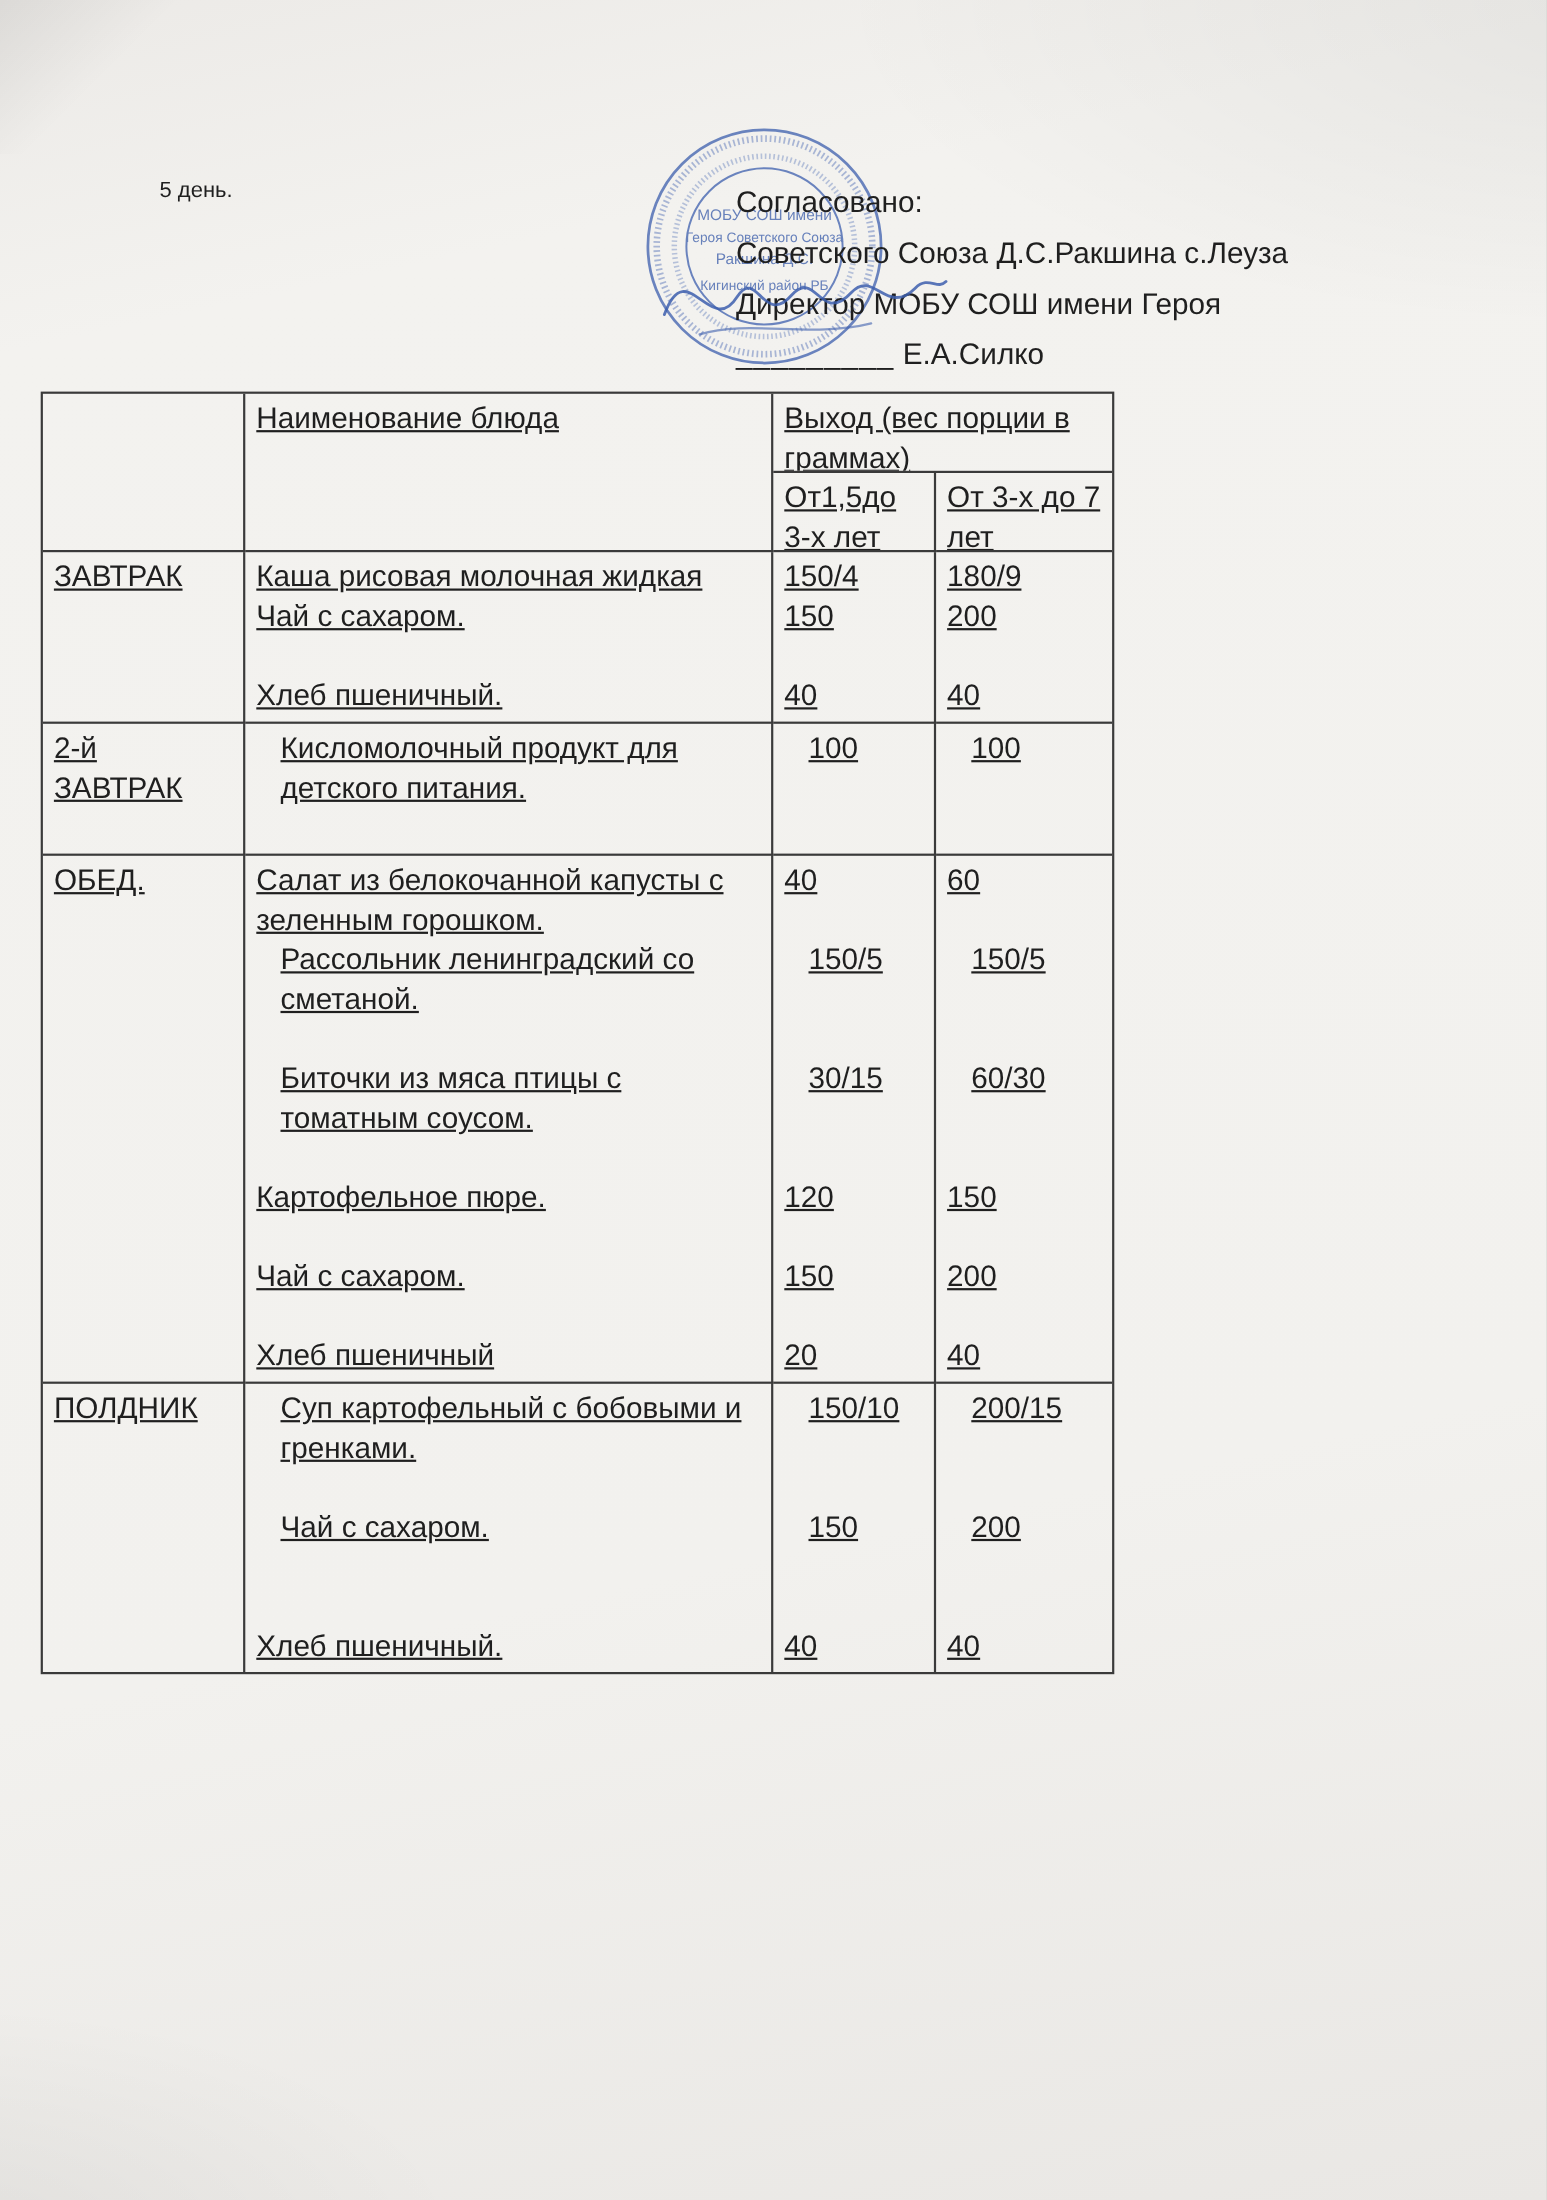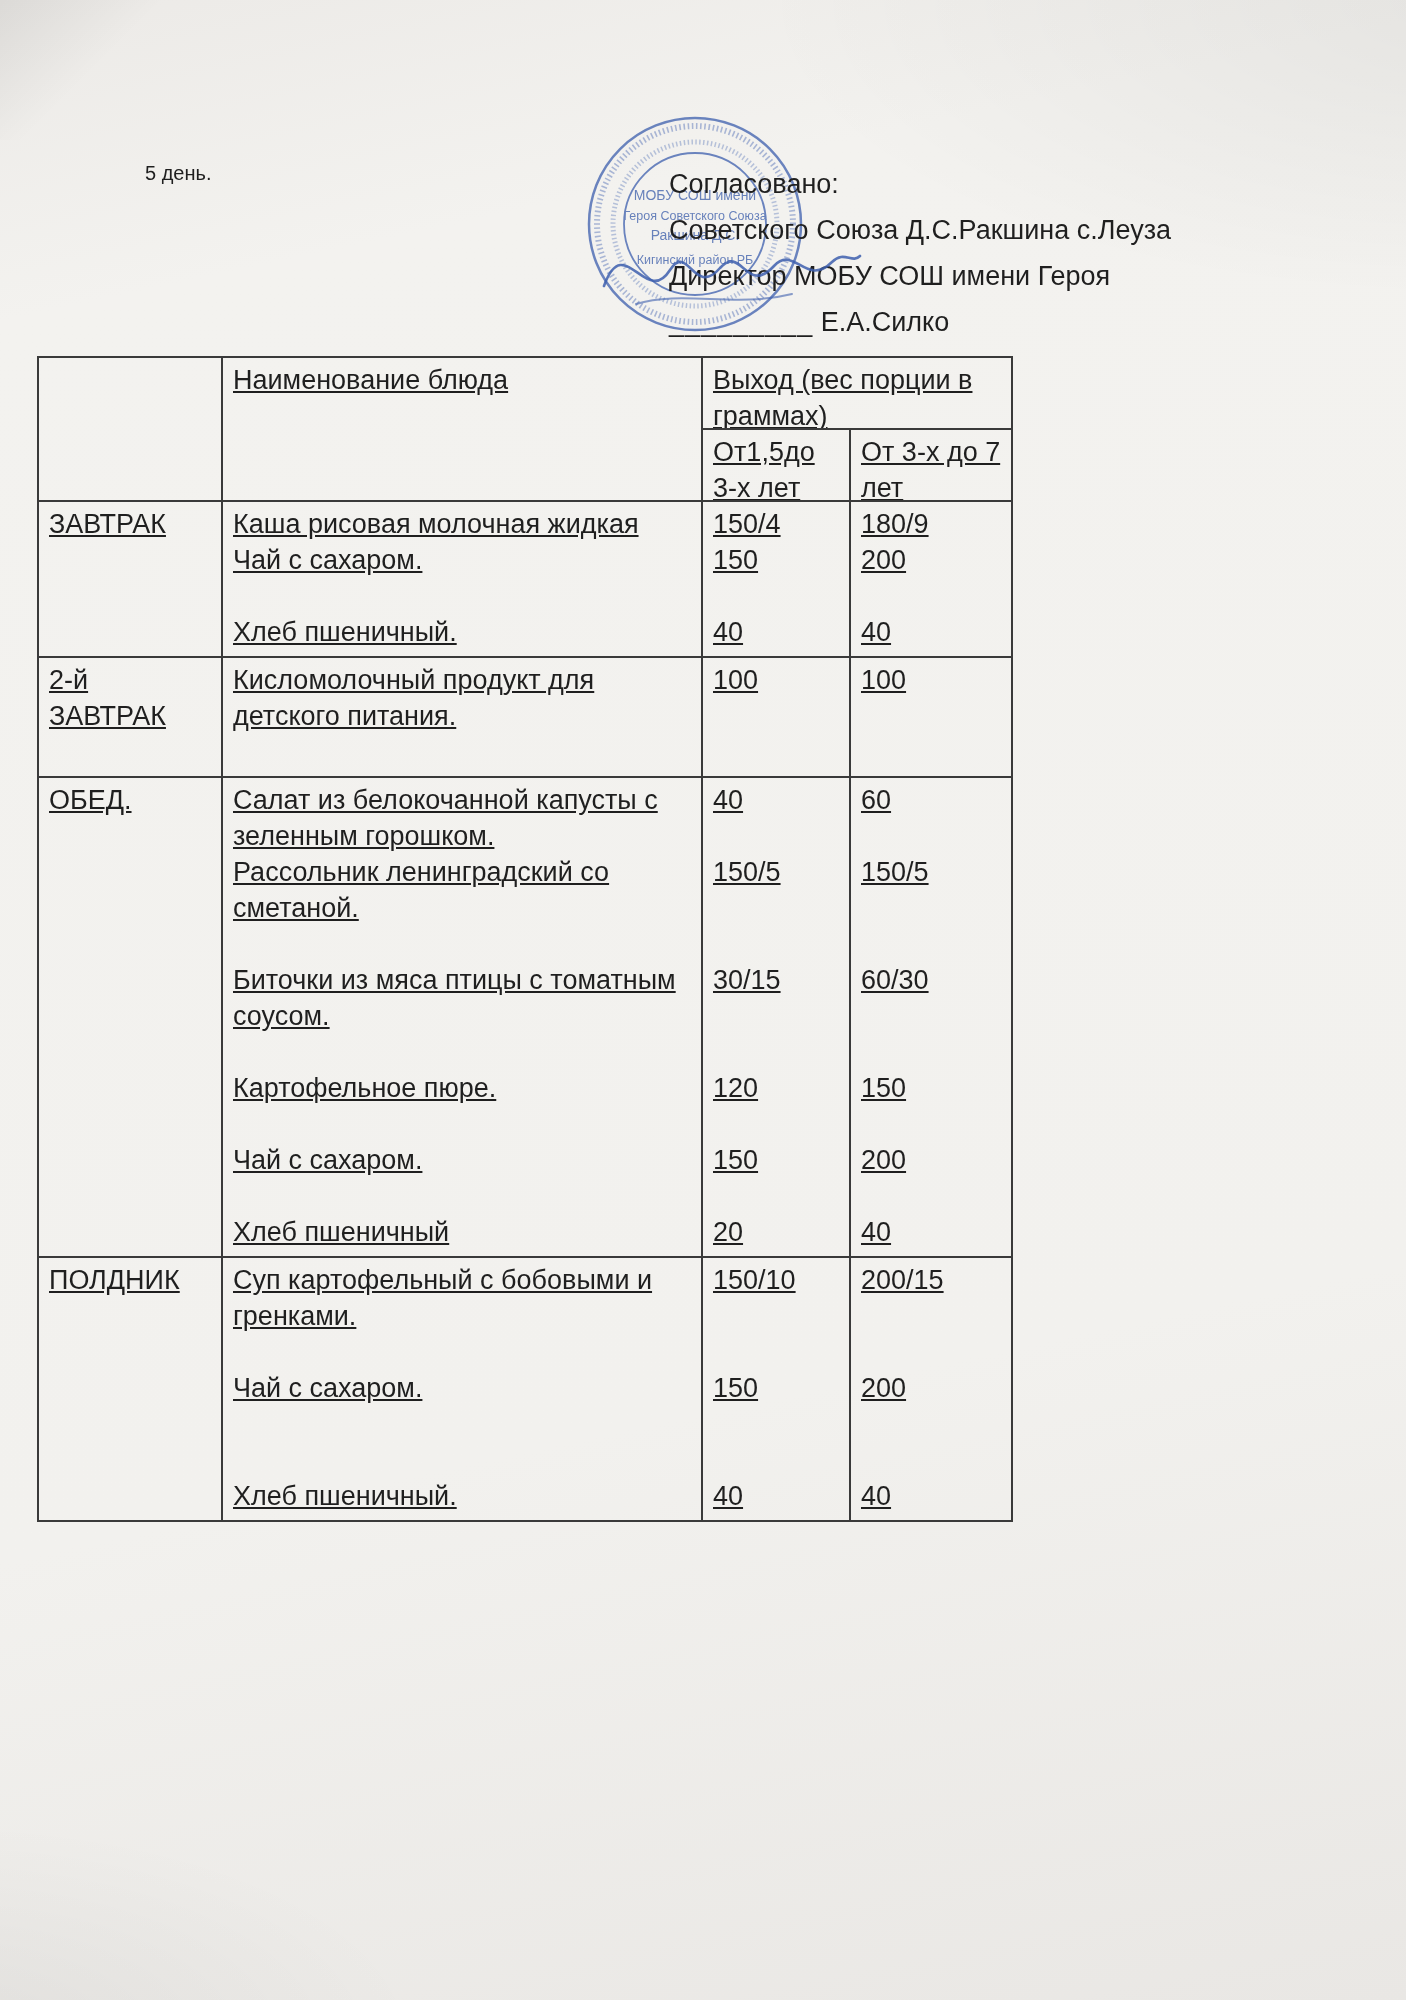--- a/index.html
+++ b/index.html
@@ -54,21 +54,21 @@
   }
   .no-r { border-right:none; }
   .no-b { border-bottom:none; }
   .h-empty   { grid-column:1; grid-row:1/3; }
   .h-dish    { grid-column:2; grid-row:1/3; }
   .h-portion { grid-column:3/5; grid-row:1; border-right:none; }
   .h-age1    { grid-column:3; grid-row:2; }
   .h-age2    { grid-column:4; grid-row:2; border-right:none; }
   .lh1 { min-height:36px; }
   .lh2 { min-height:72px; }
-  .lh3 { min-height:108px; }
+  .lh3 { min-height:108px;margin-left:22px; }
 </style>
 </head>
 <body>
 
 <div class="paper"></div>
 <div class="crease"></div>
 
 <div class="day-label">5 день.</div>
 
 <div class="stamp-wrap">

